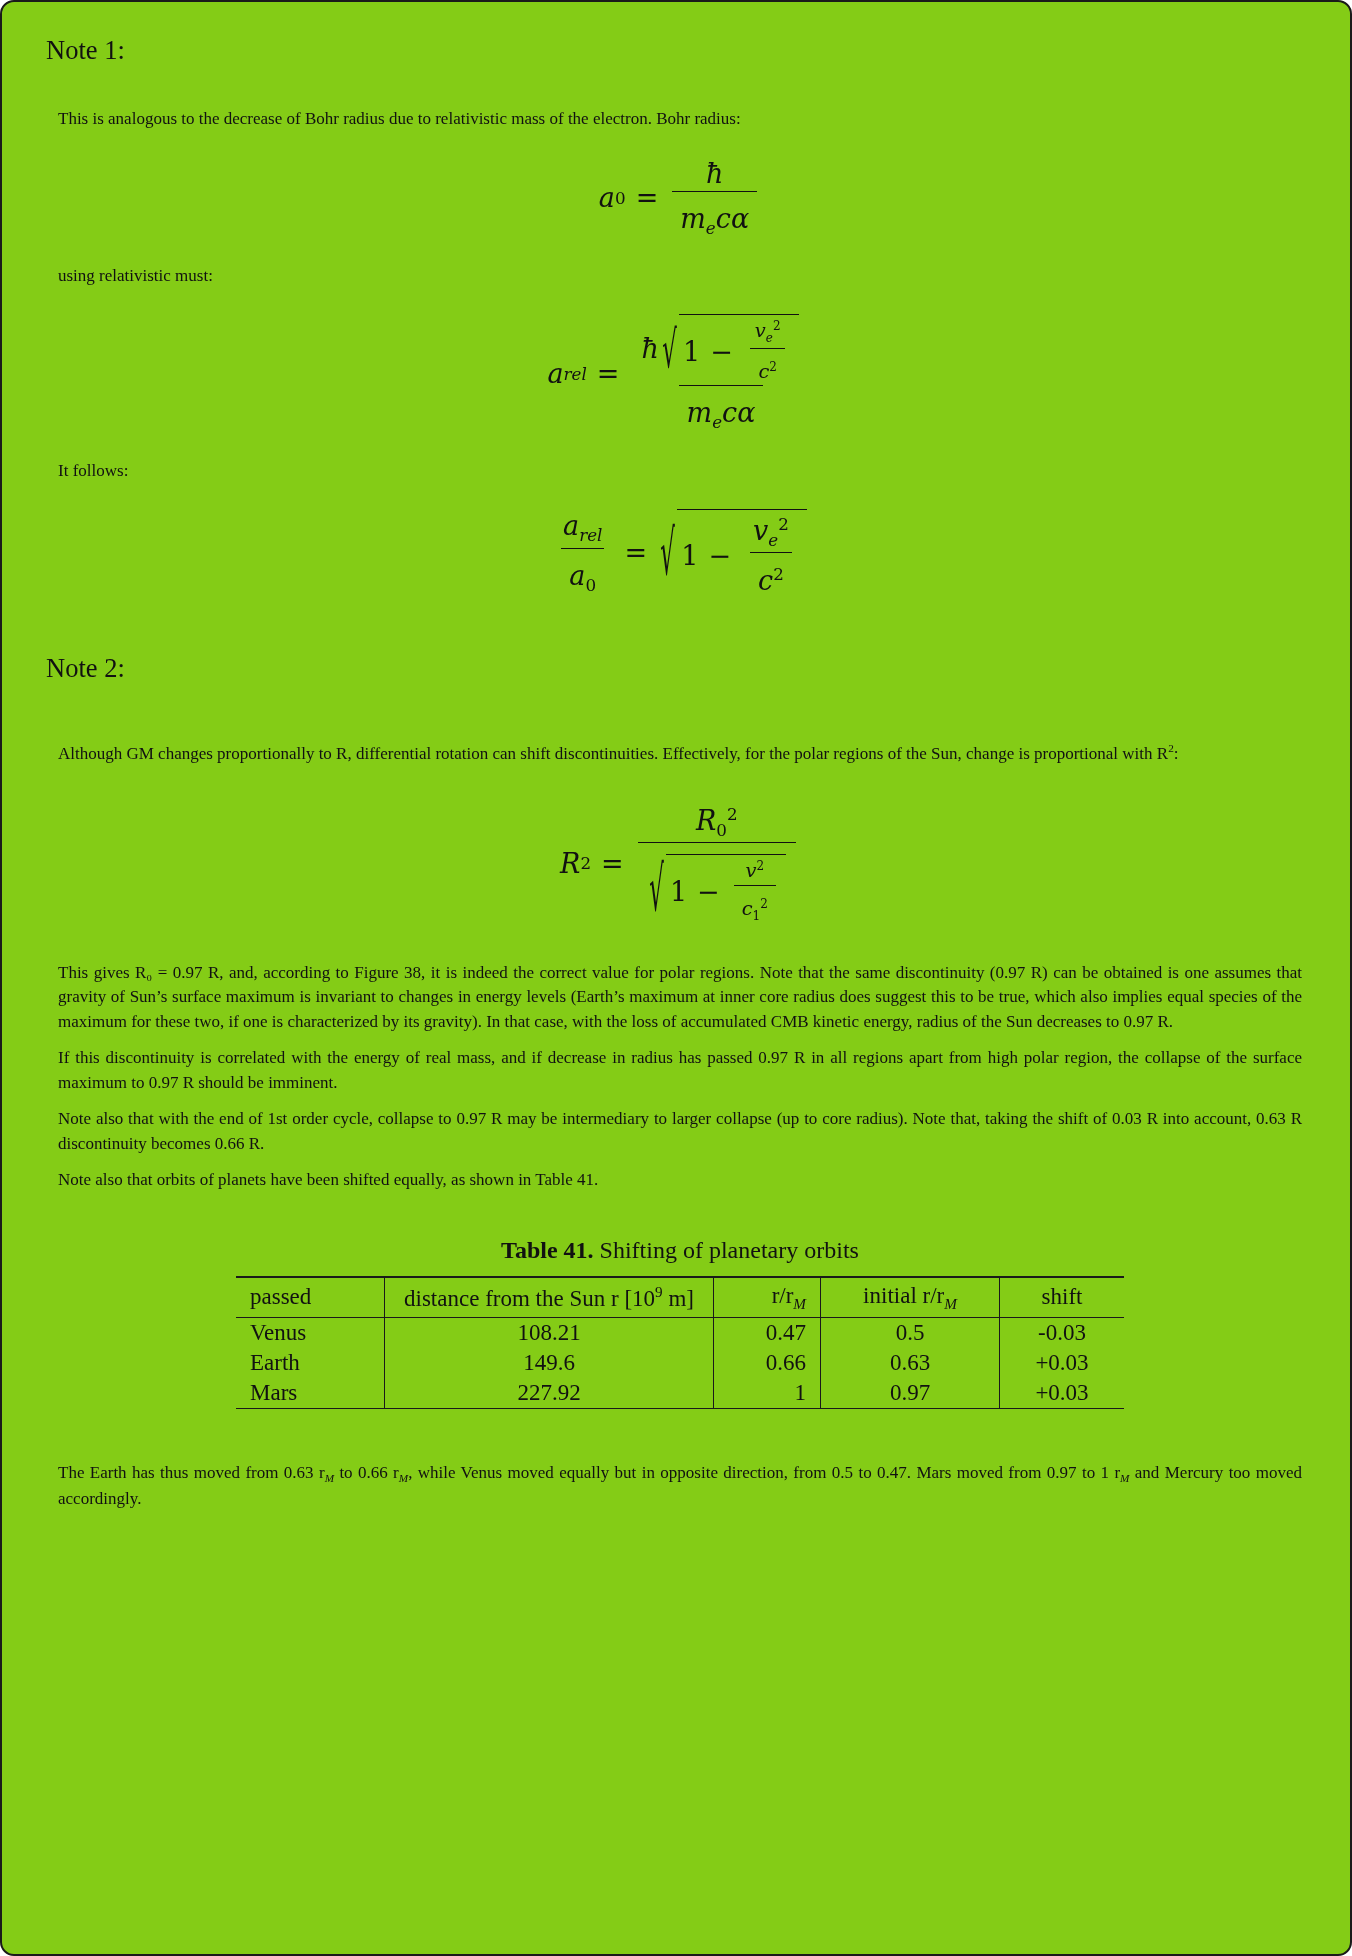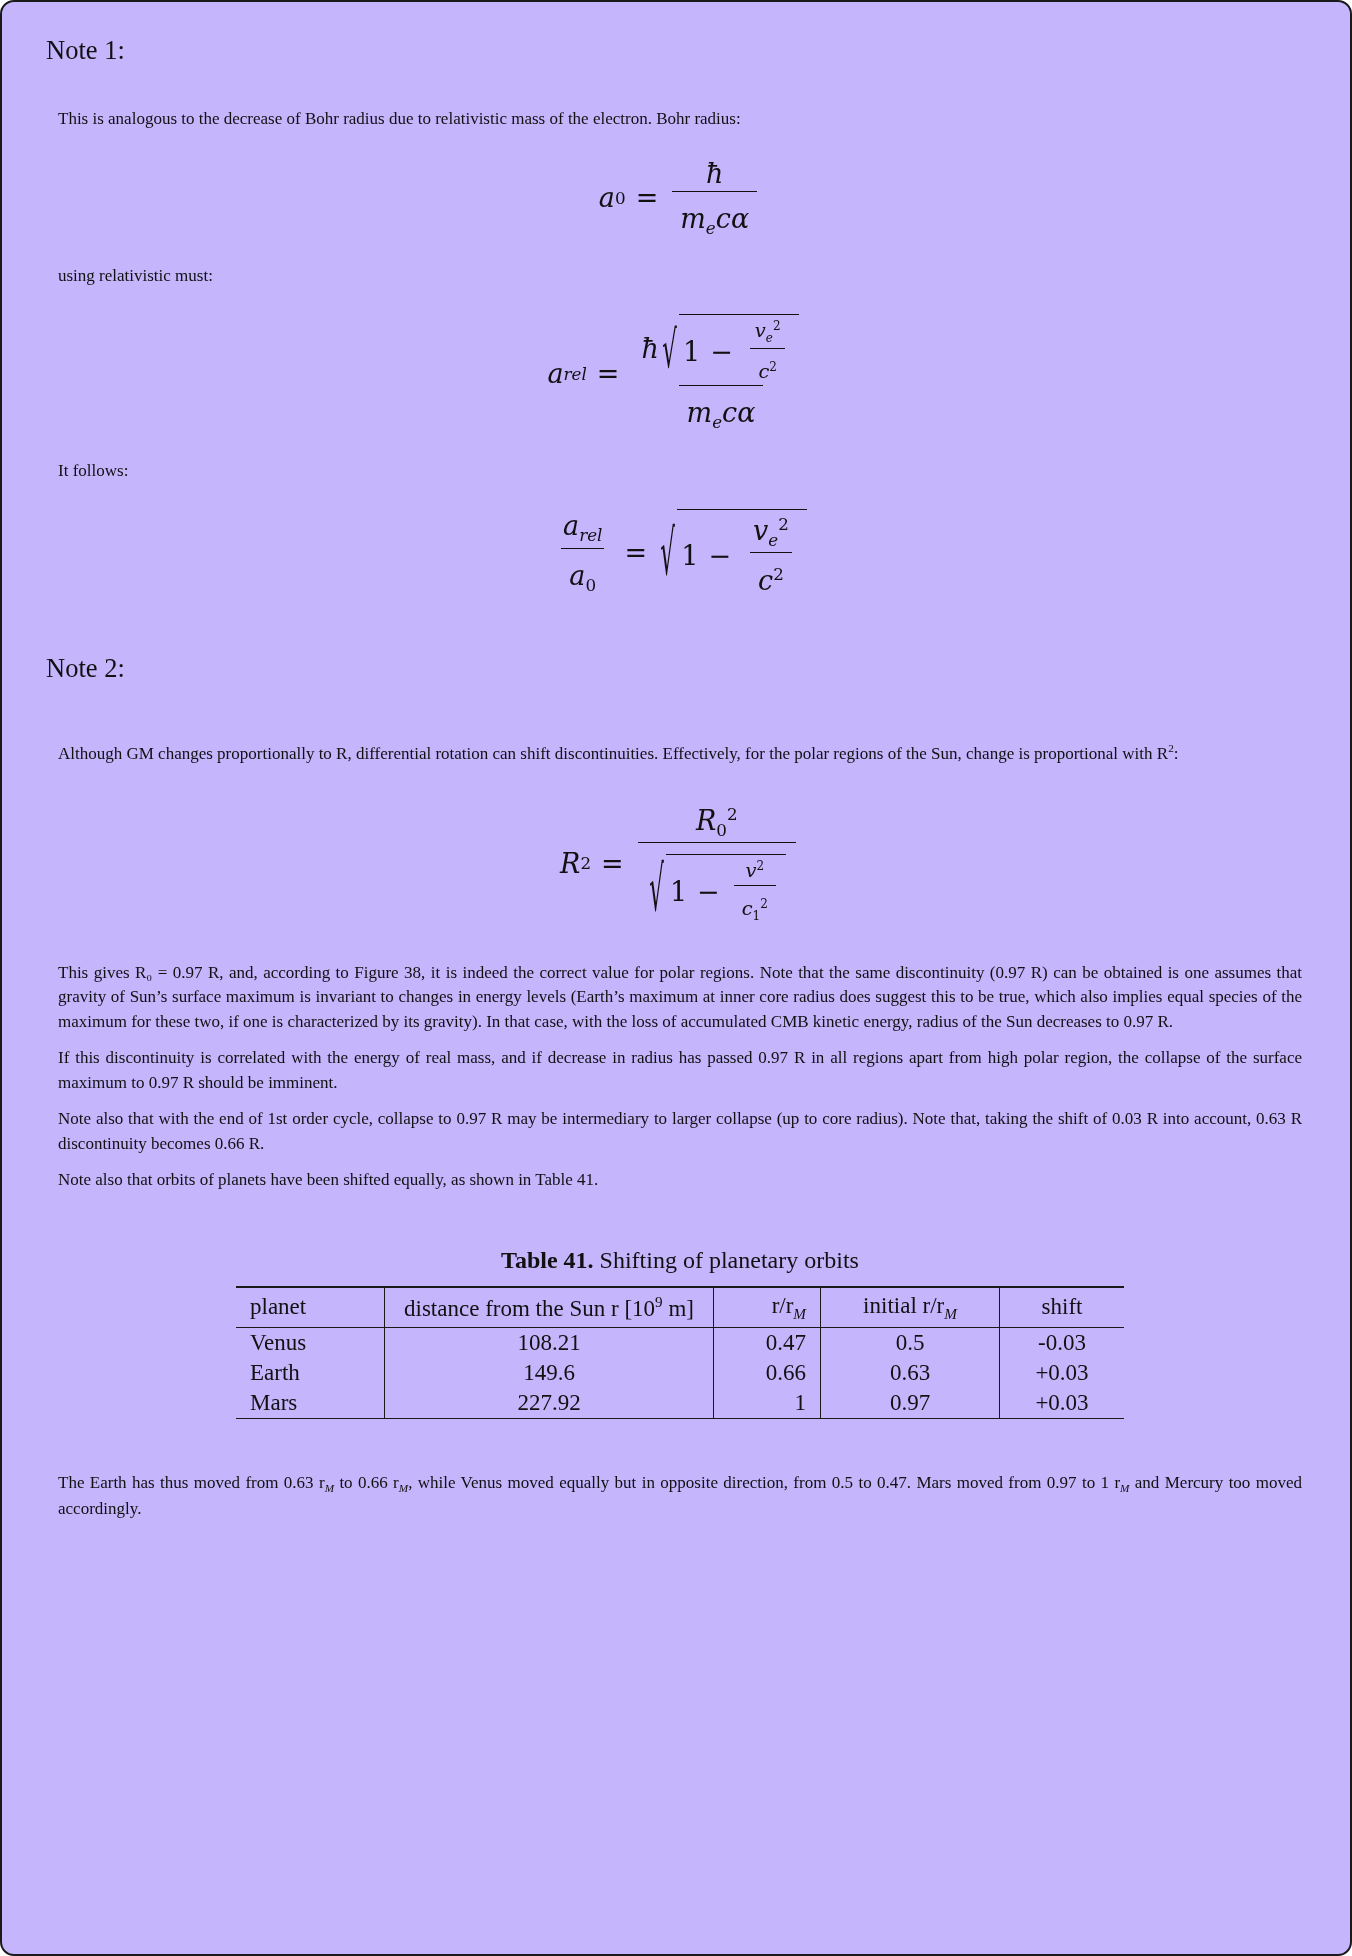--- a/index.html
+++ b/index.html
@@ -9,21 +9,21 @@
   }
   body {
     font-family: "Liberation Serif", "DejaVu Serif", serif;
     color: #111111;
   }
   .page {
     position: relative;
     width: 1352px;
     height: 1956px;
     box-sizing: border-box;
-    background: #c4b5fd;
+    background: #84cc16;
     border: 2px solid #1a1a1a;
     border-radius: 14px;
     padding: 30px 36px 24px 44px;
     overflow: hidden;
   }
   .body-text {
     font-size: 17px;
     line-height: 1.44;
     text-align: justify;
     text-justify: inter-word;
@@ -114,21 +114,21 @@
     padding-bottom: 5px;
   }
   .rule-top { border-top: 2.6px solid #1a1a1a; }
   .rule-bot { border-bottom: 1.3px solid #1a1a1a; }
   .vline { border-left: 1.3px solid #1a1a1a; }
   .c-planet { text-align: left; min-width: 120px; }
   .c-dist { text-align: center; min-width: 300px; }
   .c-rrm { text-align: right; min-width: 78px; }
   .c-init { text-align: center; min-width: 150px; }
   .c-shift { text-align: center; min-width: 96px; }
-  .tbl-wrap { margin: 16px 0 0 0; }
+  .tbl-wrap { margin: 6px 0 0 0; }
   .sub-m { font-size: 0.66em; font-style: italic; }
   .sup-9 { font-size: 0.66em; }
 </style>
 </head>
 <body>
 
 <div class="page">
 
   <p class="note-label">Note 1:</p>
   <div class="gap-md"></div>
@@ -247,21 +247,21 @@
   <p class="body-text">Note also that orbits of planets have been shifted equally, as shown in Table 41.</p>
 
   <div class="gap-md"></div>
 
   <div class="tbl-wrap">
     <p class="table-caption"><b>Table 41.</b><span> Shifting of planetary orbits</span></p>
 
     <table class="orbits">
       <thead>
         <tr class="rule-top rule-bot">
-          <th class="c-planet">planet</th>
+          <th class="c-planet">passed</th>
           <th class="c-dist vline"><span>distance from the Sun r [10</span><sup class="sup-9">9</sup><span> m]</span></th>
           <th class="c-rrm vline"><span>r/r</span><sub class="sub-m">M</sub></th>
           <th class="c-init vline"><span>initial r/r</span><sub class="sub-m">M</sub></th>
           <th class="c-shift vline">shift</th>
         </tr>
       </thead>
       <tbody>
         <tr>
           <td class="c-planet">Venus</td>
           <td class="c-dist vline">108.21</td>

